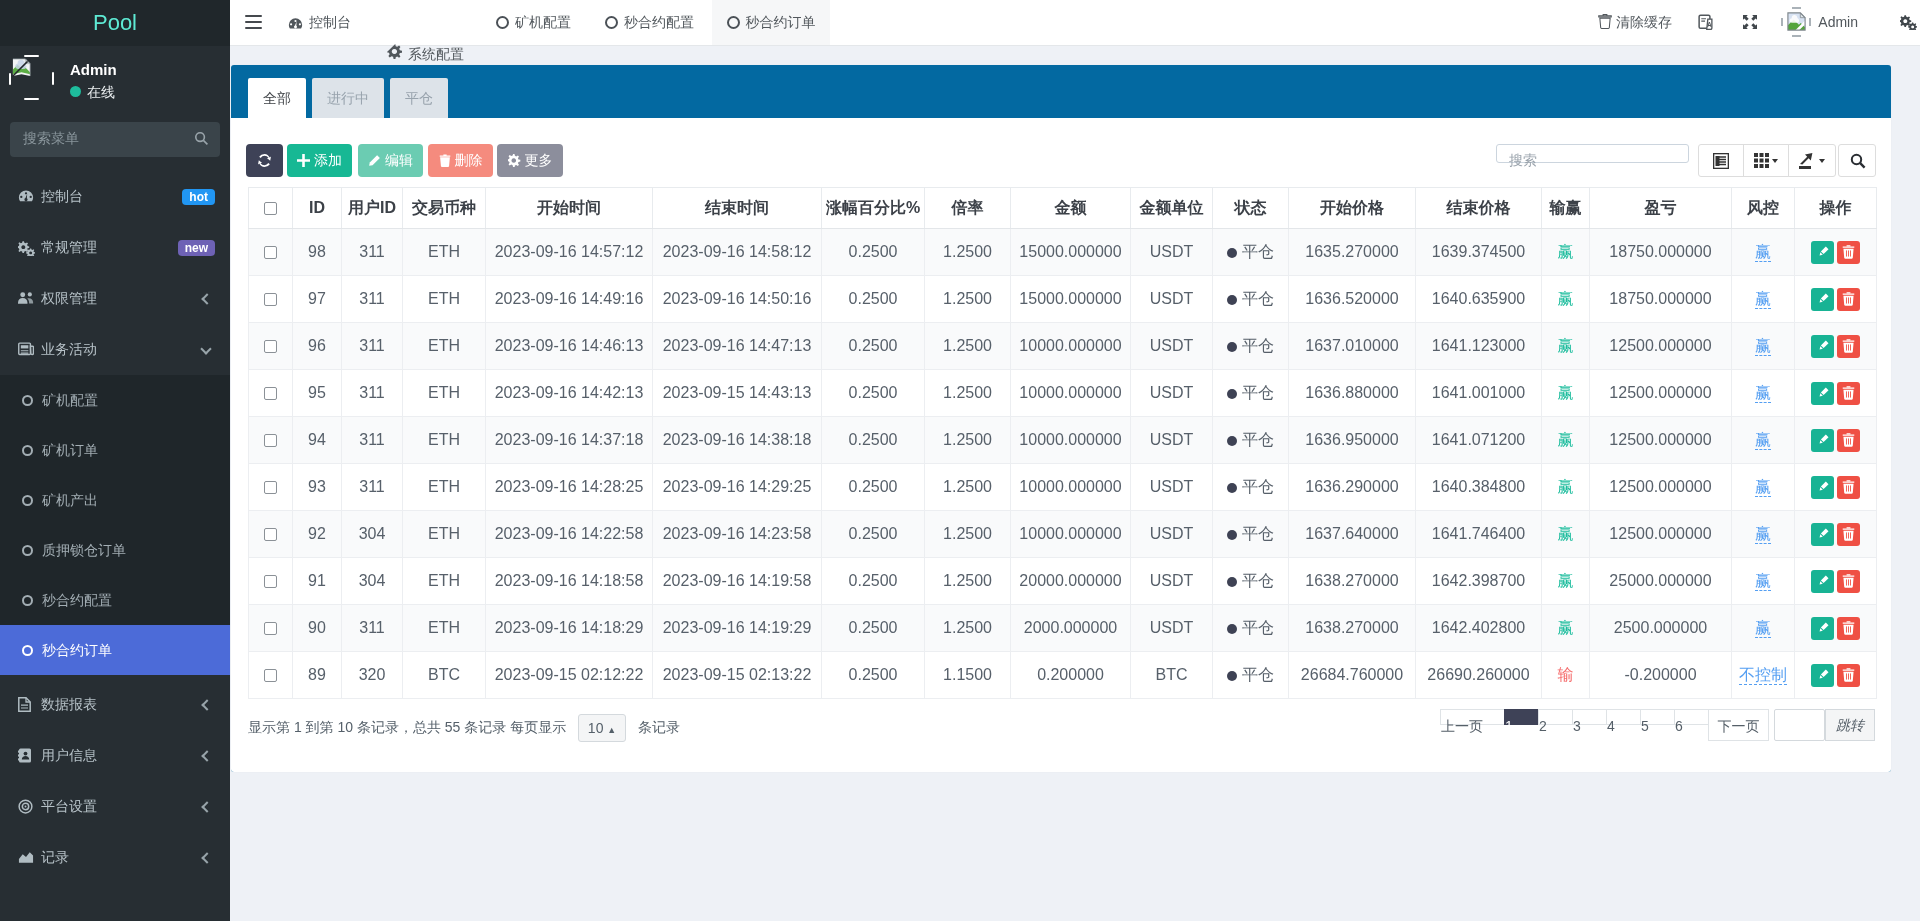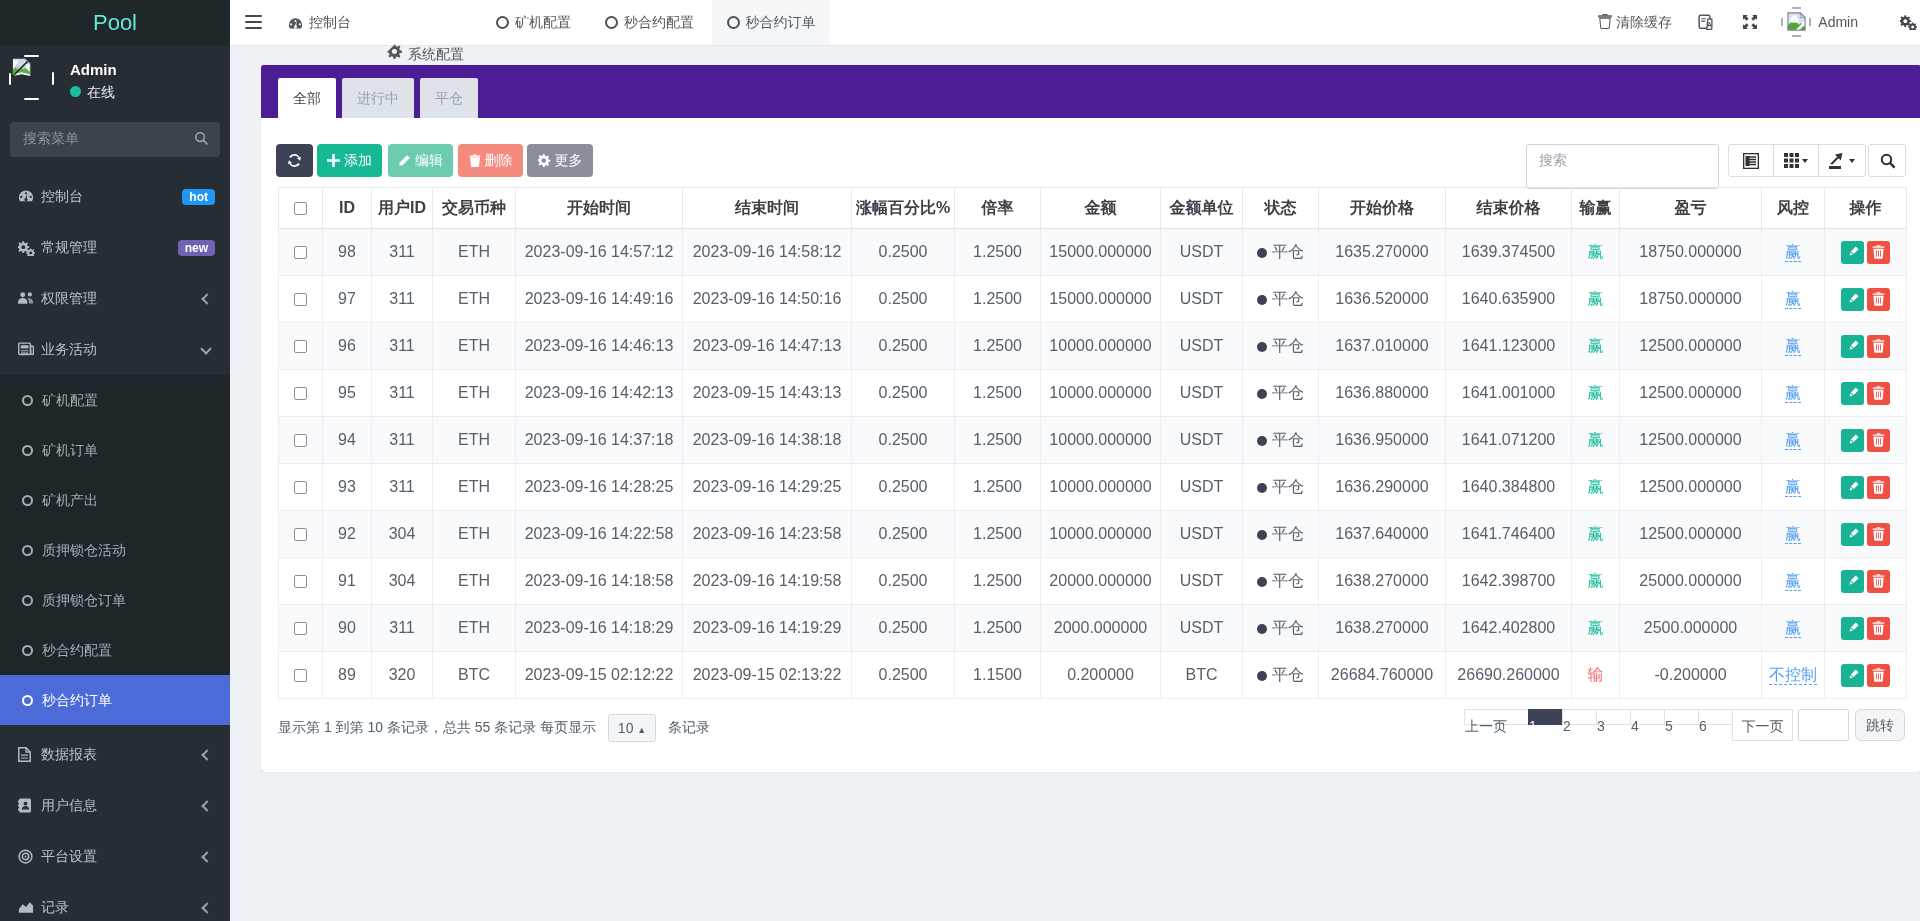--- a/index.html
+++ b/index.html
@@ -42,32 +42,32 @@
 .burger { position:absolute; left:15px; top:15px; width:17px; height:15px; }
 .burger span { display:block; height:2px; background:#45494e; margin-bottom:4px; border-radius:1px; }
 .ntab { position:absolute; top:0; height:45px; line-height:45px; color:#51575c; font-size:14px; }
 .ntab .ic { display:inline-block; margin-right:6px; }
 .ntab.active { background:#f6f7f8; }
 .oring { display:inline-block; width:13px; height:13px; border:2px solid #4b5157; border-radius:50%; vertical-align:-2px; }
 .nr-item { position:absolute; top:0; height:45px; line-height:45px; color:#51575c; }
 
 
 .content { position:absolute; left:230px; top:46px; width:1690px; height:875px; background:#eef1f6; }
-.panel { position:absolute; left:31px; top:19px; width:1660px; height:707px; background:#4c1d95; border-radius:3px; box-shadow:0 0 1px rgba(0,0,0,.08); }
+.panel { position:absolute; left:1px; top:19px; width:1660px; height:707px; background:#0369a1; border-radius:3px; box-shadow:0 0 1px rgba(0,0,0,.08); }
 .ptabs { position:absolute; left:17px; top:13px; height:40px; }
 .ptab { float:left; height:40px; line-height:40px; padding:0 15px; font-size:14px; color:#98a3ad; background:#dde3e9; margin-right:6px; border-radius:2px 2px 0 0; }
 .ptab.active { background:#fff; color:#404448; }
 .pbody { position:absolute; left:0; top:53px; width:1660px; height:654px; background:#fff; border-radius:0 0 3px 3px; }
 
 
 .btn { position:absolute; top:26px; height:33px; line-height:33px; border-radius:4px; color:#fff; text-align:center; font-size:14px; }
 .btn svg { vertical-align:-2px; }
 
 
-.srch-input { position:absolute; top:26px; left:1265px; width:193px; height:45px; border:1px solid #ccd5de; border-radius:3px; background:#fff; line-height:31px; padding-left:12px; color:#9aa3ac; }
+.srch-input { position:absolute; top:26px; left:1265px; width:193px; height:19px; border:1px solid #ccd5de; border-radius:3px; background:#fff; line-height:31px; padding-left:12px; color:#9aa3ac; }
 .grp { position:absolute; top:26px; left:1467px; width:138px; height:33px; }
 .grp .gb { position:absolute; top:0; height:33px; width:46px; background:#fff; border:1px solid #ddd; }
 .sbtn { position:absolute; top:26px; left:1607px; width:38px; height:33px; background:#fff; border:1px solid #ddd; border-radius:3px; }
 
 
 table.grid { position:absolute; left:17px; top:69px; width:1629px; border-collapse:collapse; table-layout:fixed; font-size:16px; color:#57606a; }
 table.grid th { font-weight:bold; color:#3c4148; height:41px; border:1px solid #e8ebee; border-bottom-color:#e3e6e9; text-align:center; padding:0; }
 table.grid td { height:47px; border:1px solid #eceef1; text-align:center; padding:0; overflow:hidden; white-space:nowrap; }
 table.grid tr.odd td { background:#f9fafb; }
 table.grid .win { color:#1abc9c; }
@@ -83,21 +83,21 @@
 
 .tfoot-left { position:absolute; left:17px; top:592px; color:#55606a; font-size:14px; height:35px; line-height:35px; }
 .pgsize { display:inline-block; width:48px; height:28px; border:1px solid #d4d9dd; background:#f4f5f6; border-radius:3px; text-align:center; line-height:26px; color:#55606a; margin:0 8px; vertical-align:middle; }
 .pagin { position:absolute; top:591px; height:32px; right:16px; }
 .pg { float:left; height:16px; line-height:32px; background:#fff; border:1px solid #dfe3e6; margin-left:-1px; color:#555f68; }
 .pg.num { width:35px; }
 .pg.lbl { width:65px; }
 .pg.lbl2 { width:61px; height:32px; line-height:32px; background:#fff; border:1px solid #dfe3e6; margin-left:-1px; text-align:center; color:#555f68; float:left; }
 .pg.act { background:#3e4257; color:#fff; border-color:#3e4257; }
 .pg-input { float:left; width:51px; height:32px; border:1px solid #d4d9dd; border-radius:2px; margin-left:5px; background:#fff; }
-.pg-jump { float:left; width:50px; height:32px; line-height:30px; text-align:center; border:1px solid #d4d9dd; background:#f4f5f6; border-radius:6px; margin-left:6px; color:#555f68; }
+.pg-jump { float:left; width:50px; height:32px; line-height:30px; text-align:center; border:1px solid #d4d9dd; background:#f4f5f6; border-radius:0; color:#555f68;font-style:italic; }
 </style>
 </head>
 <body>
 
 <aside class="sidebar">
   <div class="logo">Pool</div>
   <div class="profile">
     <span class="avatar-broken">
       <span class="fr" style="left:15px; top:1px; width:15px; height:2px;"></span>
       <span class="fr" style="left:0px; top:19px; width:2px; height:12px;"></span>
@@ -179,24 +179,20 @@
           <span class="ring"></span>
           <span class="txt">矿机配置</span>
         </li>
       <li>
           <span class="ring"></span>
           <span class="txt">矿机订单</span>
         </li>
       <li>
           <span class="ring"></span>
           <span class="txt">矿机产出</span>
-        </li>
-      <li>
-          <span class="ring"></span>
-          <span class="txt">质押锁仓活动</span>
         </li>
       <li>
           <span class="ring"></span>
           <span class="txt">质押锁仓订单</span>
         </li>
       <li>
           <span class="ring"></span>
           <span class="txt">秒合约配置</span>
         </li>
       <li class="active">

